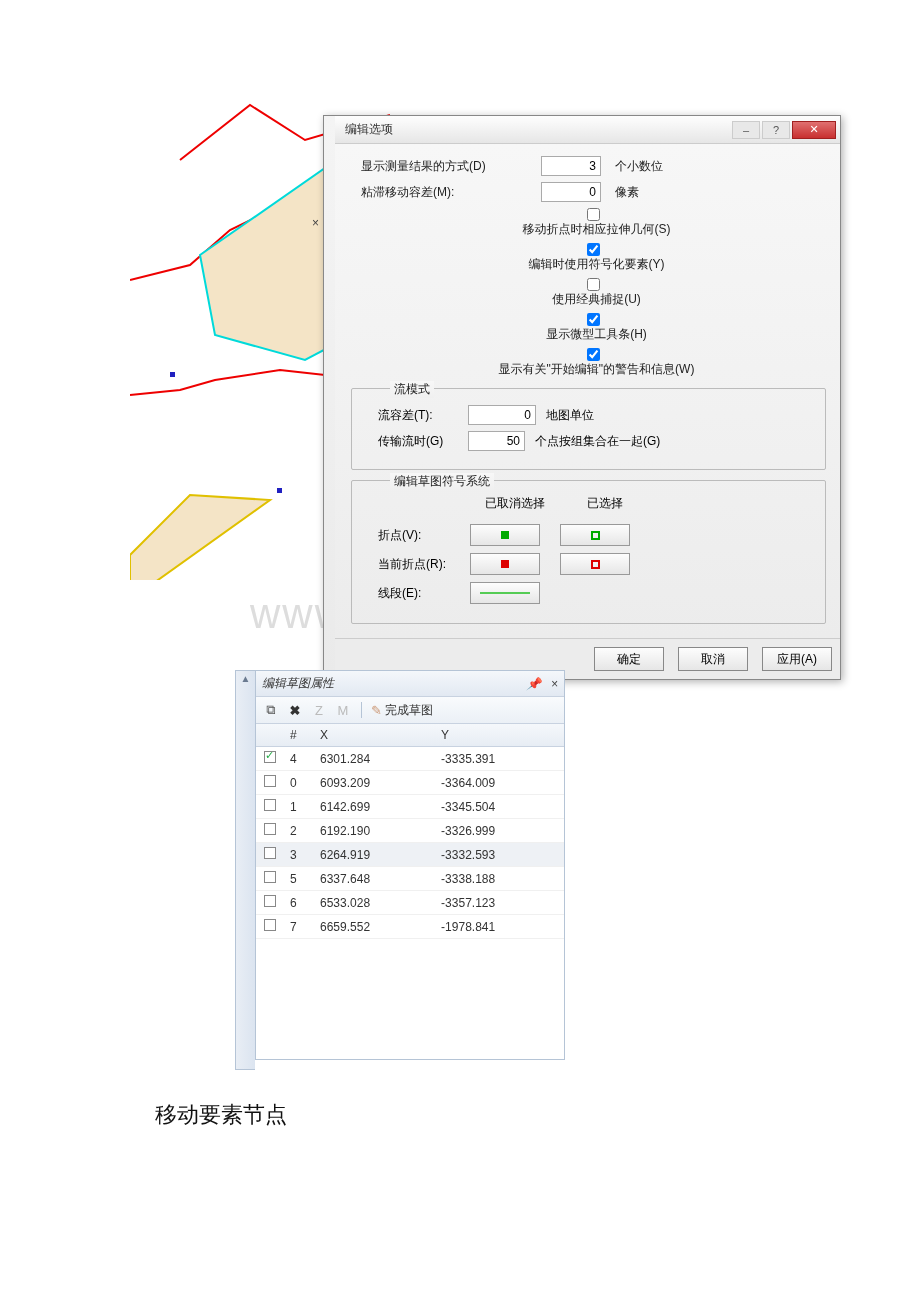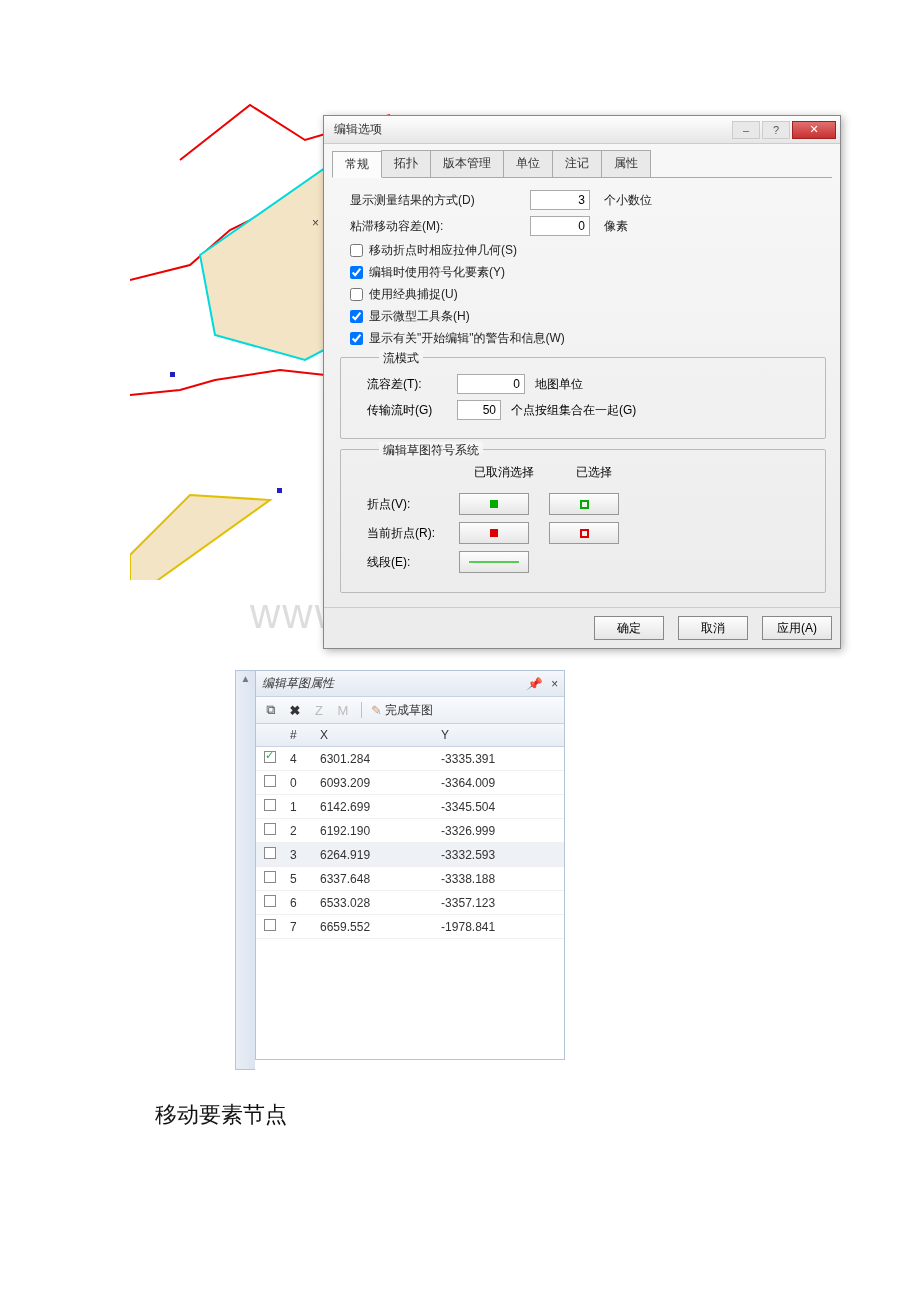--- a/index.html
+++ b/index.html
@@ -8,20 +8,21 @@
     
     .map-area { position: absolute; left: 130px; top: 100px; width: 330px; height: 480px; }
     .map-svg { width: 100%; height: 100%; }
 
     
     .dialog {
       position: absolute; left: 323px; top: 115px; width: 518px;
       background: linear-gradient(#f4f4f4, #eaeaea);
       border: 1px solid #888;
       box-shadow: 2px 2px 8px rgba(0,0,0,0.3);
+      padding-left: 11px;
     }
     .dialog-titlebar {
       height: 28px; display: flex; align-items: center; padding: 0 4px 0 10px;
       background: linear-gradient(#fefefe, #e6e6e6);
       border-bottom: 1px solid #ccc;
     }
     .dialog-title { font-size: 12px; color: #333; flex: 1; }
     .winbtn { width: 28px; height: 18px; margin-left: 2px; display:flex; align-items:center; justify-content:center; font-size:11px; }
     .winbtn.help { background:#e8e8e8; border:1px solid #ccc; color:#555;}
     .winbtn.close { background: linear-gradient(#e07070, #c83030); color:#fff; border:1px solid #a02020; width:44px;}
@@ -40,35 +41,35 @@
     .tab.active { background: #fcfcfc; border-bottom: 1px solid #fcfcfc; position:relative; top:1px;}
 
     .form-row { display:flex; align-items:center; margin: 6px 0; padding-left: 18px;}
     .form-label { font-size: 12px; color:#222; width: 180px;}
     .form-input {
       width: 60px; height: 20px; border:1px solid #aaa; text-align:right;
       font-size:12px; padding: 1px 4px; background:#fff;
     }
     .form-unit { font-size:12px; color:#222; margin-left: 14px;}
 
-    .check-row { display:flex; align-items:center; margin:5px 0; padding-left:18px;}
+    .check-row { display:flex; align-items:center; margin:5px 0; padding-left:18px;flex-direction:column;}
     .check-row input[type=checkbox]{ width:13px; height:13px; margin-right:6px;}
     .check-label { font-size:12px; color:#222;}
 
     .fieldset {
       border: 1px solid #bbb; border-radius:2px; margin: 10px 6px 4px 8px; padding: 10px 8px 12px 8px;
       position: relative;
     }
     .fieldset-legend {
       position:absolute; top:-8px; left:10px; background: linear-gradient(#f7f7f7,#f0f0f0);
       padding:0 4px; font-size:12px; color:#222;margin-left:28px;
     }
     .fs-row { display:flex; align-items:center; margin:6px 0; padding-left:18px;}
     .fs-label { font-size:12px; width:90px;}
-    .fs-input { width:44px; height:20px; border:1px solid #aaa; text-align:right; font-size:12px; padding:1px 4px; background:#fff; margin-right:10px;}
+    .fs-input { width:57px; height:20px; border:1px solid #aaa; text-align:right; font-size:12px; padding:1px 4px; background:#fff; margin-right:10px;}
     .fs-text { font-size:12px;}
 
     .sym-grid { margin-top:4px;}
     .sym-head { display:flex; padding-left:110px; margin-bottom:12px;}
     .sym-head span { width:90px; text-align:center; font-size:12px;}
     .sym-row { display:flex; align-items:center; margin:7px 0; padding-left:18px;}
     .sym-row .sym-lbl { width:92px; font-size:12px;}
     .sym-btn {
       width:70px; height:22px; background:linear-gradient(#fdfdfd,#e6e6e6);
       border:1px solid #999; display:flex; align-items:center; justify-content:center; margin-right:20px;
@@ -164,28 +165,20 @@
 <div class="watermark">www.bdocx.com</div>
 
 <div class="dialog">
   <div class="dialog-titlebar">
     <span class="dialog-title">编辑选项</span>
     <div class="winbtn min">–</div>
     <div class="winbtn help">?</div>
     <div class="winbtn close">✕</div>
   </div>
   <div class="dialog-body">
-    <div class="tabstrip">
-      <div class="tab active">常规</div>
-      <div class="tab">拓扑</div>
-      <div class="tab">版本管理</div>
-      <div class="tab">单位</div>
-      <div class="tab">注记</div>
-      <div class="tab">属性</div>
-    </div>
 
     <div class="form-row">
       <span class="form-label">显示测量结果的方式(D)</span>
       <input class="form-input" value="3" style="">
       <span class="form-unit">个小数位</span>
     </div>
     <div class="form-row">
       <span class="form-label">粘滞移动容差(M):</span>
       <input class="form-input" value="0" style="">
       <span class="form-unit">像素</span>

